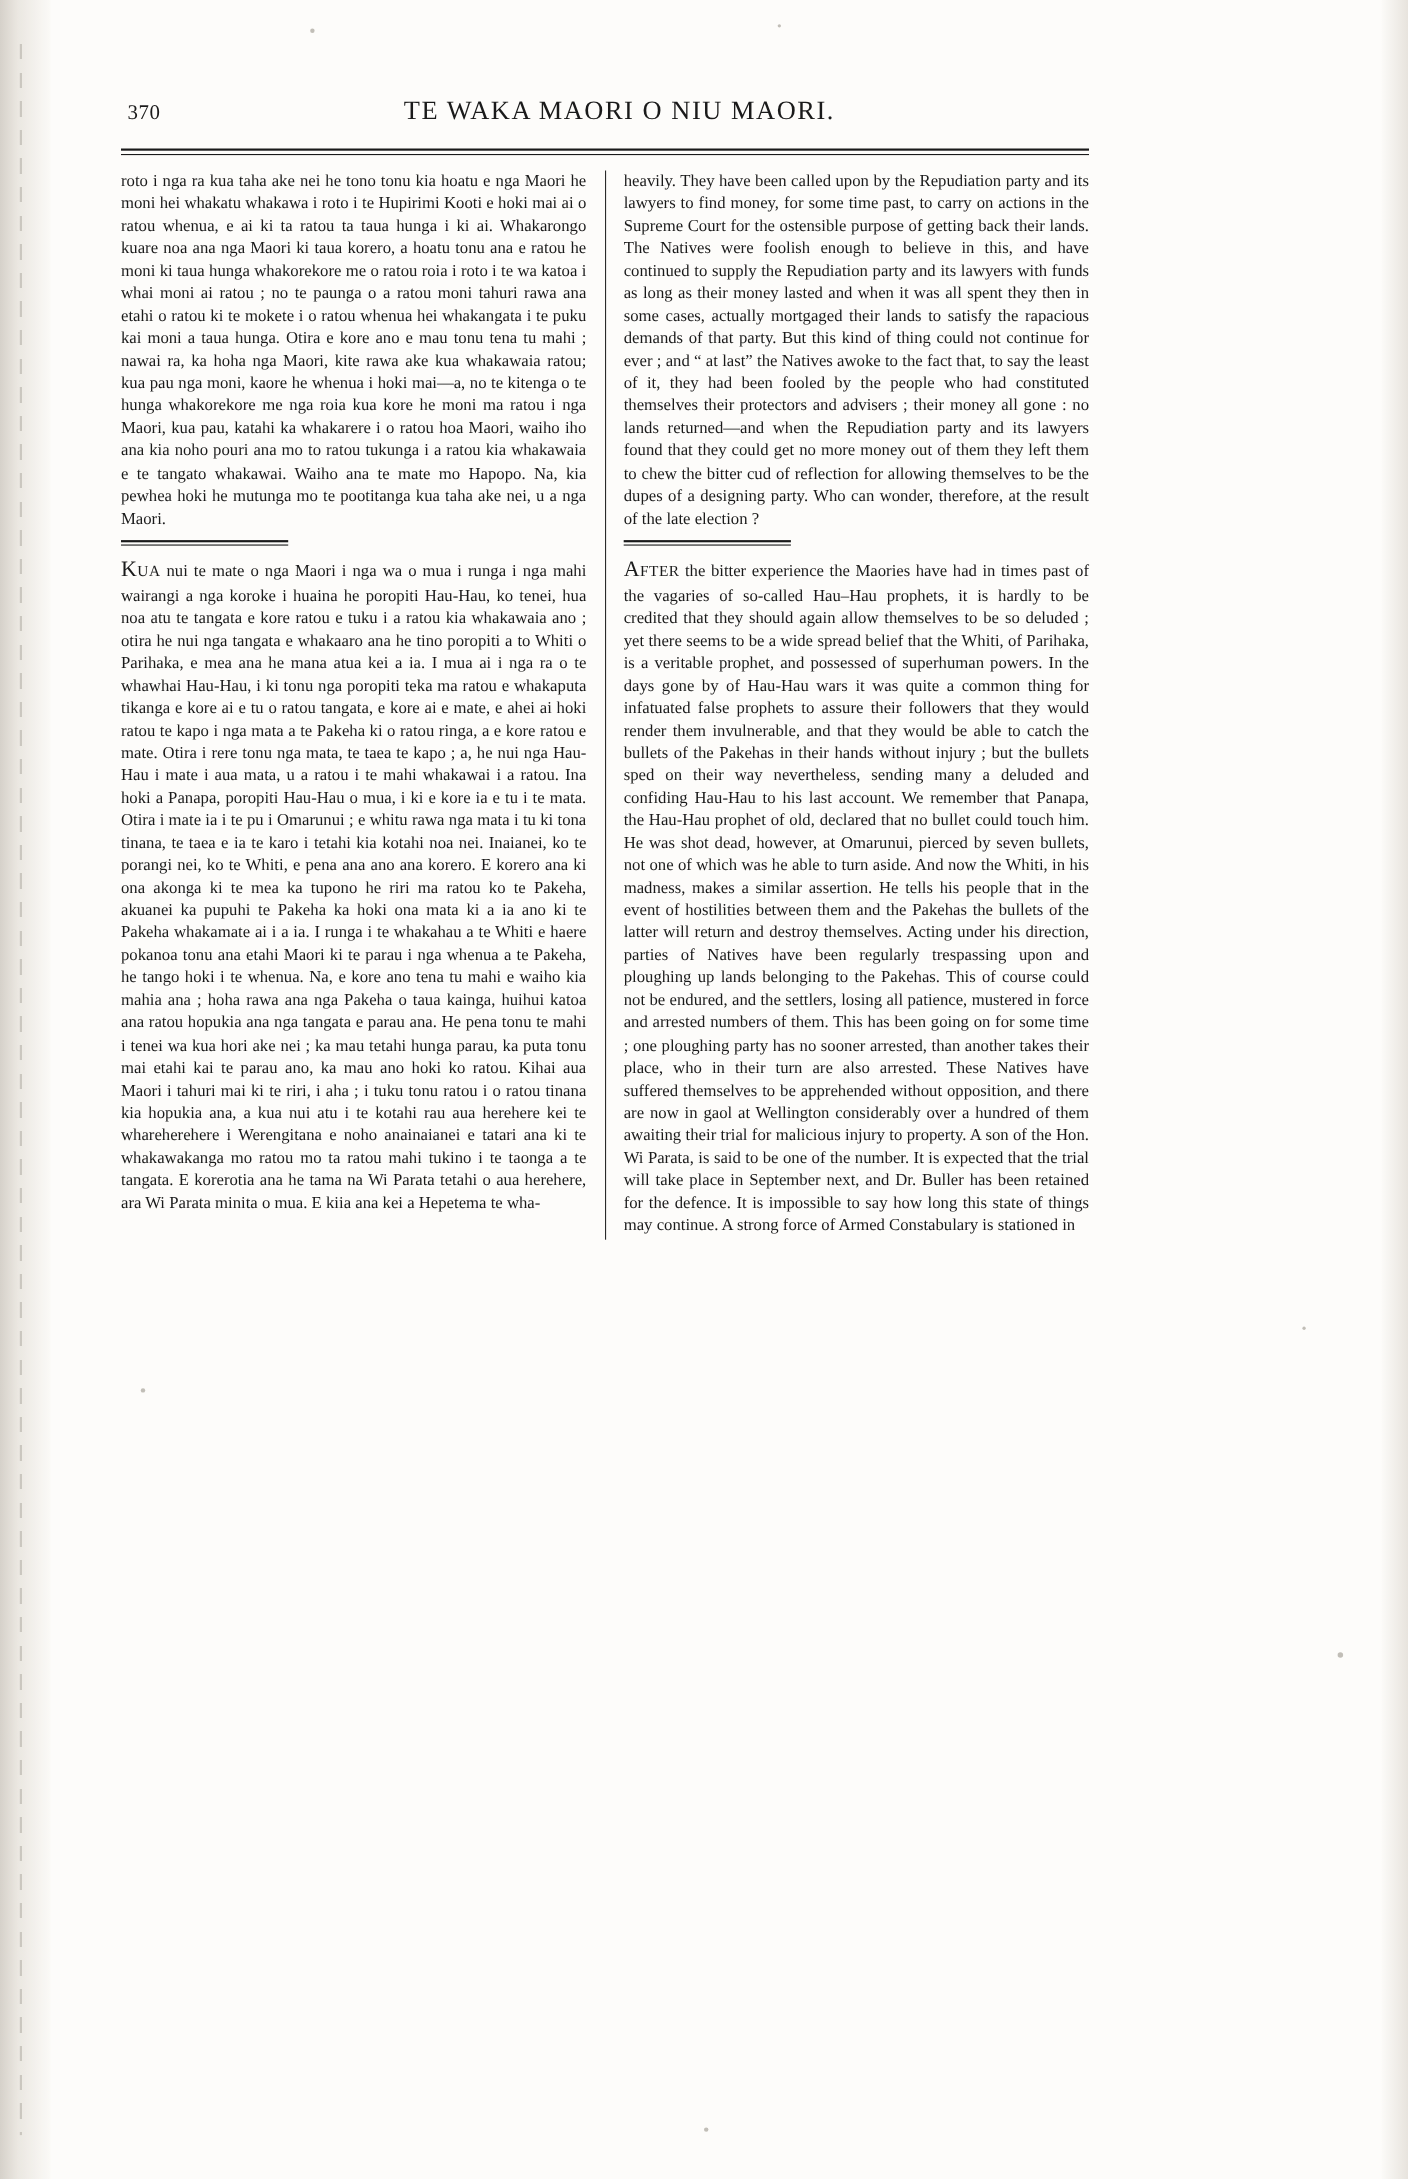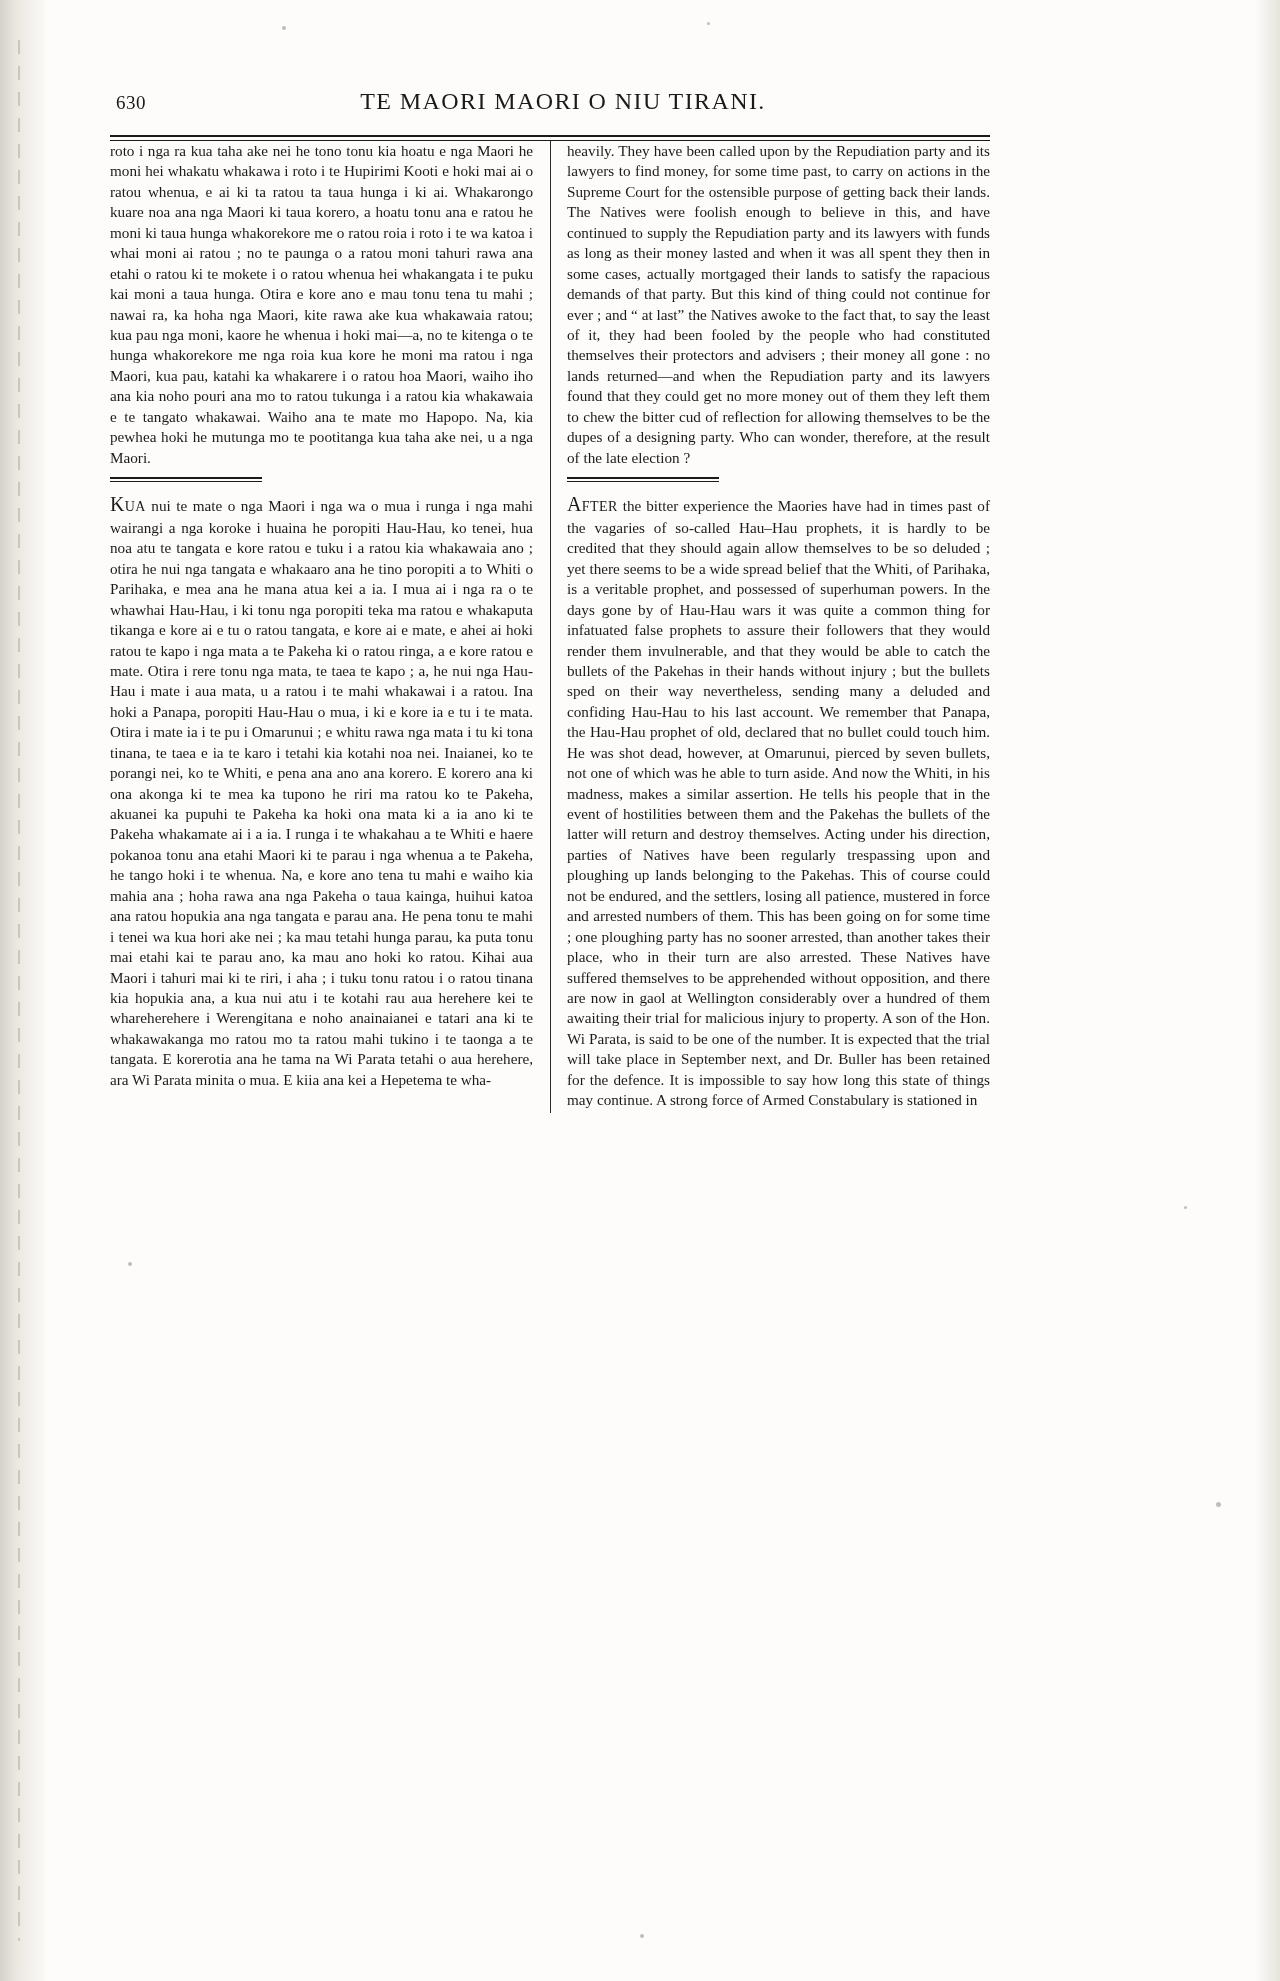--- a/index.html
+++ b/index.html
@@ -79,20 +79,21 @@
   .rule-double {
     margin-top: 7px;
     border-top: 2.2px solid #1a1a1a;
     border-bottom: 1.2px solid #1a1a1a;
     height: 3px;
   }
 
   
   .columns {
     display: flex;
+    margin-top: 14px;
     position: relative;
   }
   .col {
     width: 424px;
     font-size: 15.2px;
     line-height: 1.345;
     text-align: justify;
     text-justify: inter-word;
     hyphens: none;
   }
@@ -139,22 +140,22 @@
   <div class="speck" style="left:282px;top:26px;width:4px;height:4px;"></div>
   <div class="speck" style="left:707px;top:22px;width:3px;height:3px;"></div>
   <div class="speck" style="left:128px;top:1262px;width:4px;height:4px;"></div>
   <div class="speck" style="left:1216px;top:1502px;width:5px;height:5px;"></div>
   <div class="speck" style="left:640px;top:1934px;width:4px;height:4px;"></div>
   <div class="speck" style="left:1184px;top:1206px;width:3px;height:3px;"></div>
 
   <div class="content">
 
     <div class="masthead">
-      <div class="folio">630</div>
-      <div class="masthead-title">TE MAORI MAORI O NIU TIRANI.</div>
+      <div class="folio">370</div>
+      <div class="masthead-title">TE WAKA MAORI O NIU MAORI.</div>
     </div>
     <div class="rule-double"></div>
 
     <div class="columns">
       <div class="col-divider"></div>
 
       <div class="col left">
         <p class="body">roto i nga ra kua taha ake nei he tono tonu kia hoatu e nga Maori he moni hei whakatu whakawa i roto i te Hupirimi Kooti e hoki mai ai o ratou whenua, e ai ki ta ratou ta taua hunga i ki ai. Whakarongo kuare noa ana nga Maori ki taua korero, a hoatu tonu ana e ratou he moni ki taua hunga whakorekore me o ratou roia i roto i te wa katoa i whai moni ai ratou ; no te paunga o a ratou moni tahuri rawa ana etahi o ratou ki te mokete i o ratou whenua hei whakangata i te puku kai moni a taua hunga. Otira e kore ano e mau tonu tena tu mahi ; nawai ra, ka hoha nga Maori, kite rawa ake kua whakawaia ratou; kua pau nga moni, kaore he whenua i hoki mai—a, no te kitenga o te hunga whakorekore me nga roia kua kore he moni ma ratou i nga Maori, kua pau, katahi ka whakarere i o ratou hoa Maori, waiho iho ana kia noho pouri ana mo to ratou tukunga i a ratou kia whakawaia e te tangato whakawai. Waiho ana te mate mo Hapopo. Na, kia pewhea hoki he mutunga mo te pootitanga kua taha ake nei, u a nga Maori.</p>
         <div class="art-sep tight"></div>
         <p class="body"><span class="smallcap-lead">Kua</span><span> nui te mate o nga Maori i nga wa o mua i runga i nga mahi wairangi a nga koroke i huaina he poropiti Hau-Hau, ko tenei, hua noa atu te tangata e kore ratou e tuku i a ratou kia whakawaia ano ; otira he nui nga tangata e whakaaro ana he tino poropiti a to Whiti o Parihaka, e mea ana he mana atua kei a ia. I mua ai i nga ra o te whawhai Hau-Hau, i ki tonu nga poropiti teka ma ratou e whakaputa tikanga e kore ai e tu o ratou tangata, e kore ai e mate, e ahei ai hoki ratou te kapo i nga mata a te Pakeha ki o ratou ringa, a e kore ratou e mate. Otira i rere tonu nga mata, te taea te kapo ; a, he nui nga Hau-Hau i mate i aua mata, u a ratou i te mahi whakawai i a ratou. Ina hoki a Panapa, poropiti Hau-Hau o mua, i ki e kore ia e tu i te mata. Otira i mate ia i te pu i Omarunui ; e whitu rawa nga mata i tu ki tona tinana, te taea e ia te karo i tetahi kia kotahi noa nei. Inaianei, ko te porangi nei, ko te Whiti, e pena ana ano ana korero. E korero ana ki ona akonga ki te mea ka tupono he riri ma ratou ko te Pakeha, akuanei ka pupuhi te Pakeha ka hoki ona mata ki a ia ano ki te Pakeha whakamate ai i a ia. I runga i te whakahau a te Whiti e haere pokanoa tonu ana etahi Maori ki te parau i nga whenua a te Pakeha, he tango hoki i te whenua. Na, e kore ano tena tu mahi e waiho kia mahia ana ; hoha rawa ana nga Pakeha o taua kainga, huihui katoa ana ratou hopukia ana nga tangata e parau ana. He pena tonu te mahi i tenei wa kua hori ake nei ; ka mau tetahi hunga parau, ka puta tonu mai etahi kai te parau ano, ka mau ano hoki ko ratou. Kihai aua Maori i tahuri mai ki te riri, i aha ; i tuku tonu ratou i o ratou tinana kia hopukia ana, a kua nui atu i te kotahi rau aua herehere kei te whareherehere i Werengitana e noho anainaianei e tatari ana ki te whakawakanga mo ratou mo ta ratou mahi tukino i te taonga a te tangata. E korerotia ana he tama na Wi Parata tetahi o aua herehere, ara Wi Parata minita o mua. E kiia ana kei a Hepetema te wha-</span></p>

